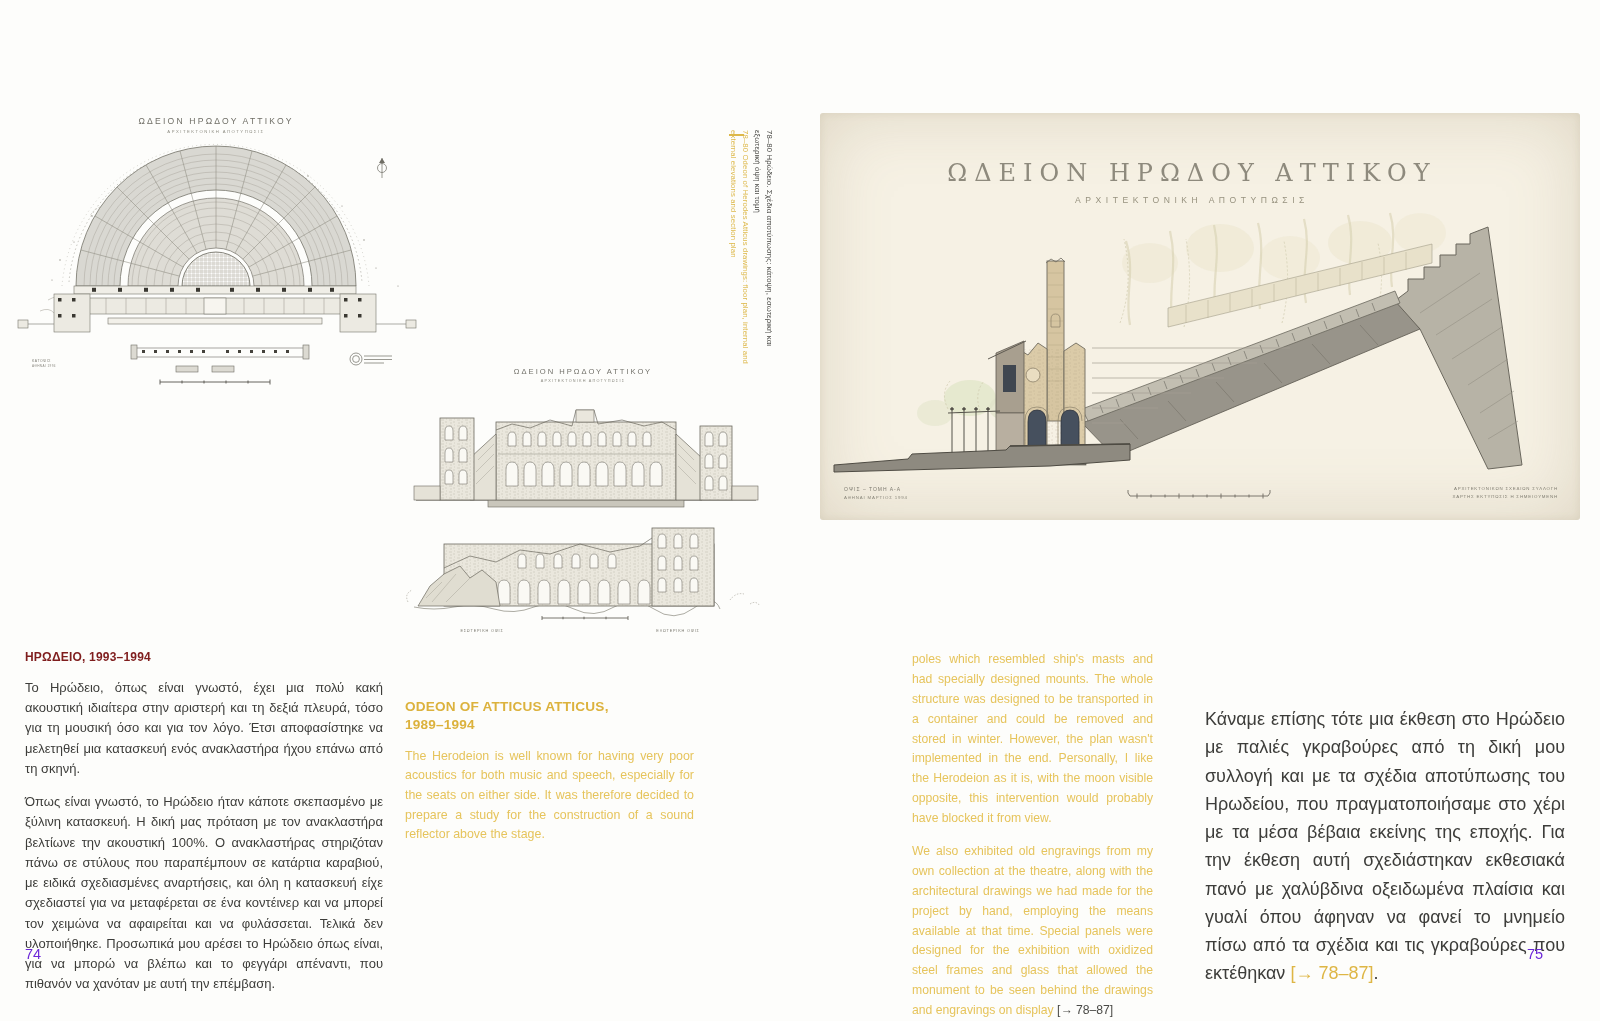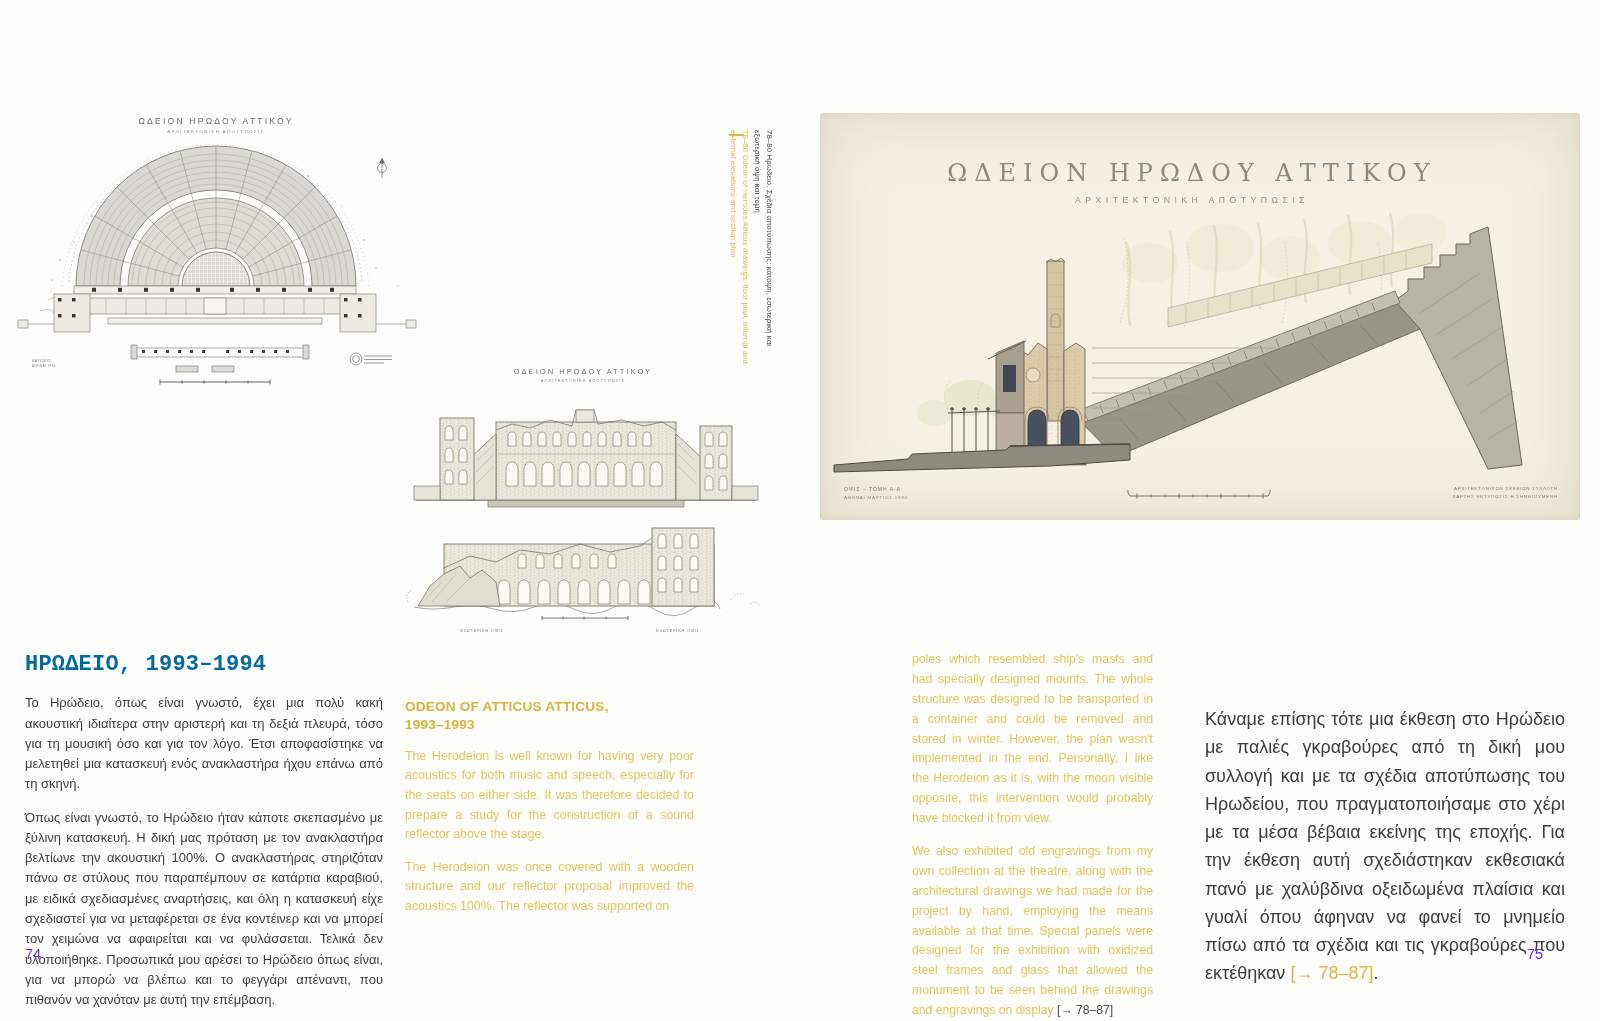--- a/index.html
+++ b/index.html
@@ -6,21 +6,21 @@
   body{
     width:1600px;height:1021px;position:relative;overflow:hidden;
     background:#fdfdfb;
     font-family:"Liberation Sans","DejaVu Sans",sans-serif;
     -webkit-font-smoothing:antialiased;
   }
   .abs{position:absolute;}
   .col{position:absolute;text-align:justify;}
   .col p{margin:8px 0 13px 0;}
   #greek-col-left{left:25px;top:648px;width:358px;font-size:13px;line-height:1.56;color:#3d3d3a;}
-  #greek-col-left h3{margin:0 0 11px 0;font-size:22px;letter-spacing:.2px;color:#0369a1;font-family:Liberation Mono, monospace;}
+  #greek-col-left h3{margin:0 0 11px 0;font-size:12px;letter-spacing:.2px;color:#7f1d1d;}
   #english-col-left{left:405px;top:690px;width:289px;font-size:12.4px;line-height:1.58;color:#e6c45c;}
   .en-heading{font-weight:bold;color:#dcb23d;font-size:13.6px;line-height:1.32;margin:0 0 11px 0;letter-spacing:.2px;}
   #right-col-en{left:912px;top:642px;width:241px;font-size:12.2px;line-height:1.63;color:#e6c45c;}
   #right-col-gr{left:1205px;top:697px;width:360px;font-size:18px;line-height:1.57;color:#3d3d3a;}
   .ref-dark{color:#4a4a46;}
   .ref-yellow{color:#deb645;}
   .pagenum{position:absolute;font-size:14.5px;color:#6d28d9;}
   #pagenum-left{left:25px;top:946px;}
   #pagenum-right{left:1527px;top:946px;text-align:right;}
   
@@ -344,24 +344,23 @@
 
 <div class="col" id="greek-col-left">
   <h3>ΗΡΩΔΕΙΟ, 1993–1994</h3>
   <p>Το Ηρώδειο, όπως είναι γνωστό, έχει μια πολύ κακή ακουστική ιδιαίτερα στην αριστερή και τη δεξιά πλευρά, τόσο για τη μουσική όσο και για τον λόγο. Έτσι αποφασίστηκε να μελετηθεί μια κατασκευή ενός ανακλαστήρα ήχου επάνω από τη σκηνή.</p>
   <p>Όπως είναι γνωστό, το Ηρώδειο ήταν κάποτε σκεπασμένο με ξύλινη κατασκευή. Η δική μας πρόταση με τον ανακλαστήρα βελτίωνε την ακουστική 100%. Ο ανακλαστήρας στηριζόταν πάνω σε στύλους που παραπέμπουν σε κατάρτια καραβιού, με ειδικά σχεδιασμένες αναρτήσεις, και όλη η κατασκευή είχε σχεδιαστεί για να μεταφέρεται σε ένα κοντέινερ και να μπορεί τον χειμώνα να αφαιρείται και να φυλάσσεται. Τελικά δεν υλοποιήθηκε. Προσωπικά μου αρέσει το Ηρώδειο όπως είναι, για να μπορώ να βλέπω και το φεγγάρι απέναντι, που πιθανόν να χανόταν με αυτή την επέμβαση.</p>
 </div>
 
 <div class="col" id="english-col-left">
   <p class="en-heading">
     <span>ODEON OF ATTICUS ATTICUS,</span><br>
-    <span>1993–1993</span>
+    <span>1989–1994</span>
   </p>
   <p>The Herodeion is well known for having very poor acoustics for both music and speech, especially for the seats on either side. It was therefore decided to prepare a study for the construction of a sound reflector above the stage.</p>
-  <p>The Herodeion was once covered with a wooden structure and our reflector proposal improved the acoustics 100%. The reflector was supported on</p>
 </div>
 
 <div class="pagenum" id="pagenum-left">74</div>
 
 <div class="abs" id="section-drawing">
 <svg width="760" height="407" viewBox="0 0 760 407">
   <defs>
     <pattern id="ps-stone" width="9" height="7" patternUnits="userSpaceOnUse">
       <path d="M1 2h4M6 5h2M2 6h3M7 1h1" stroke="#9c8f72" stroke-width="0.5"></path>
     </pattern>

